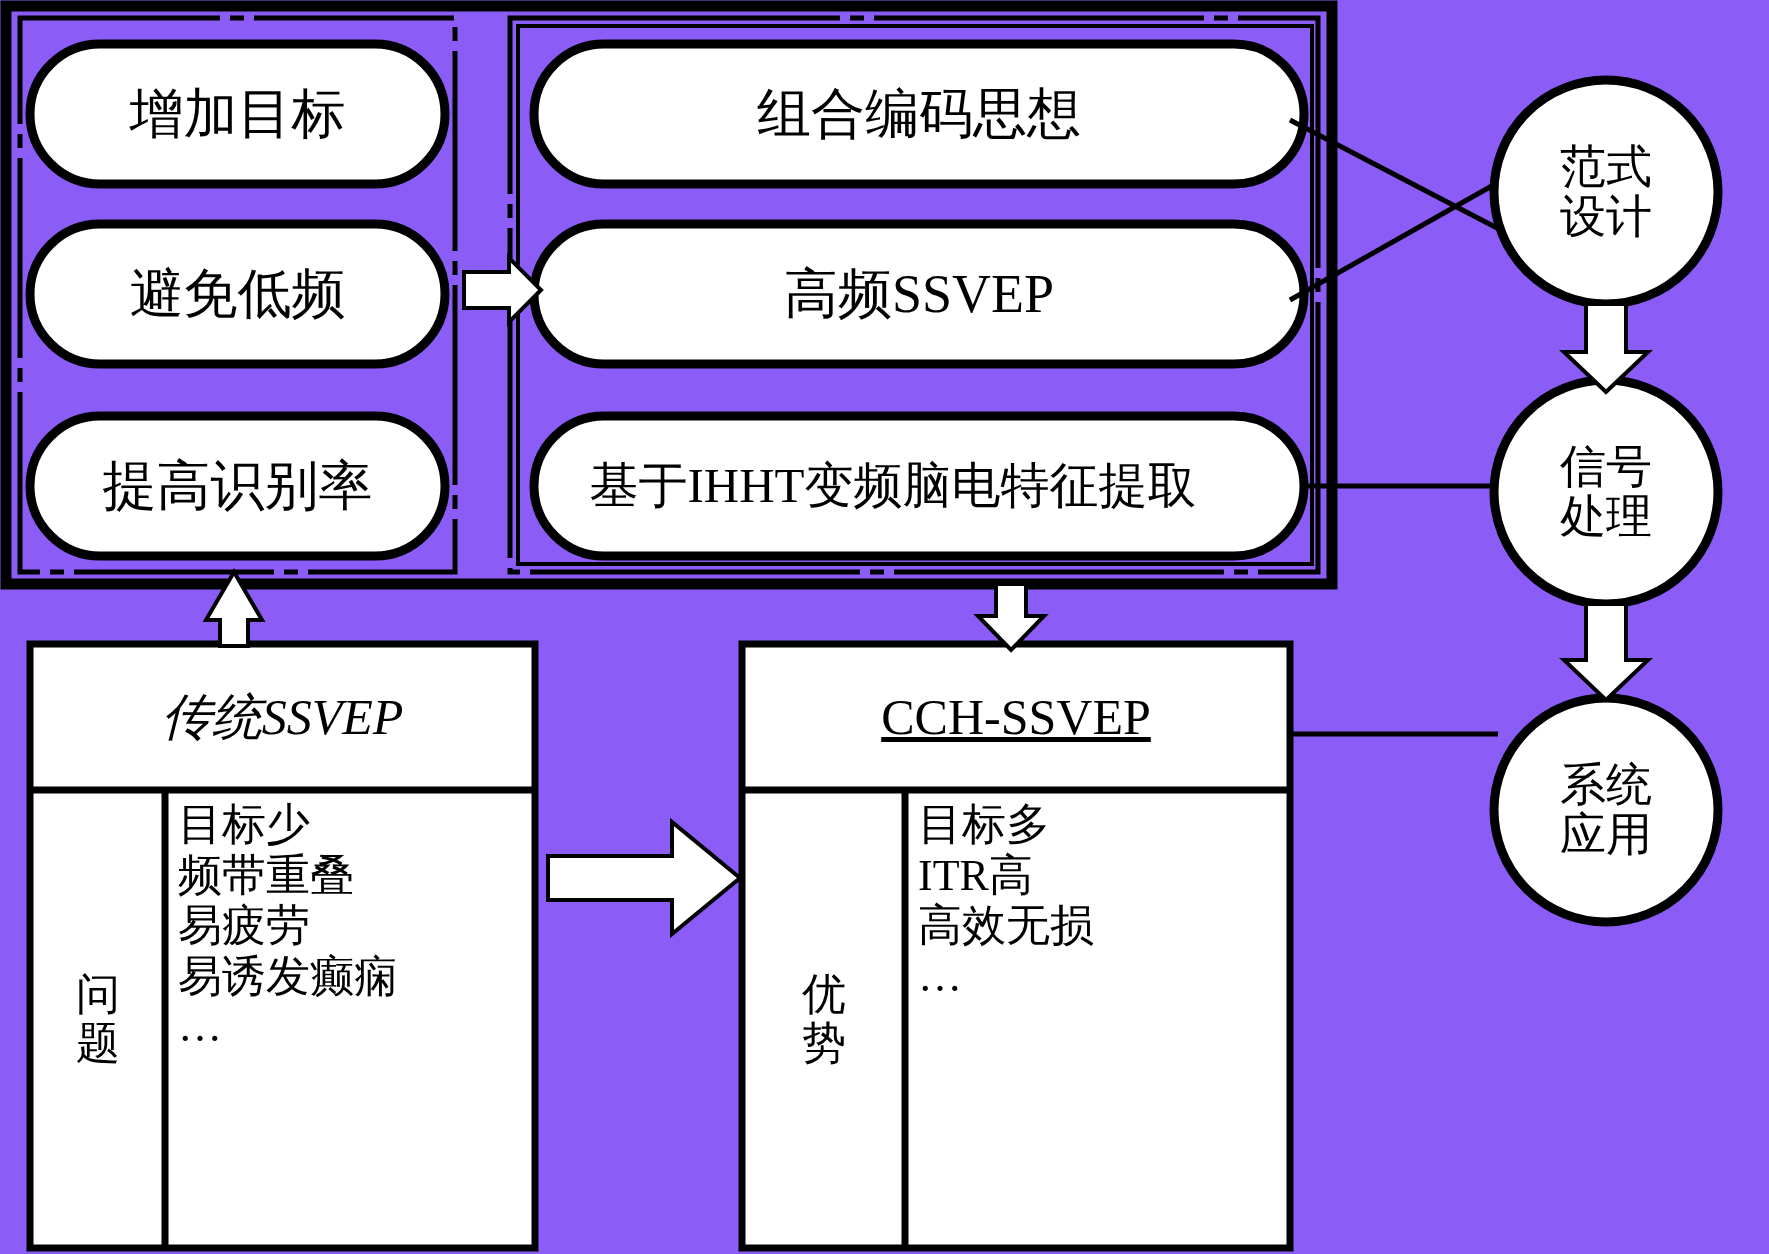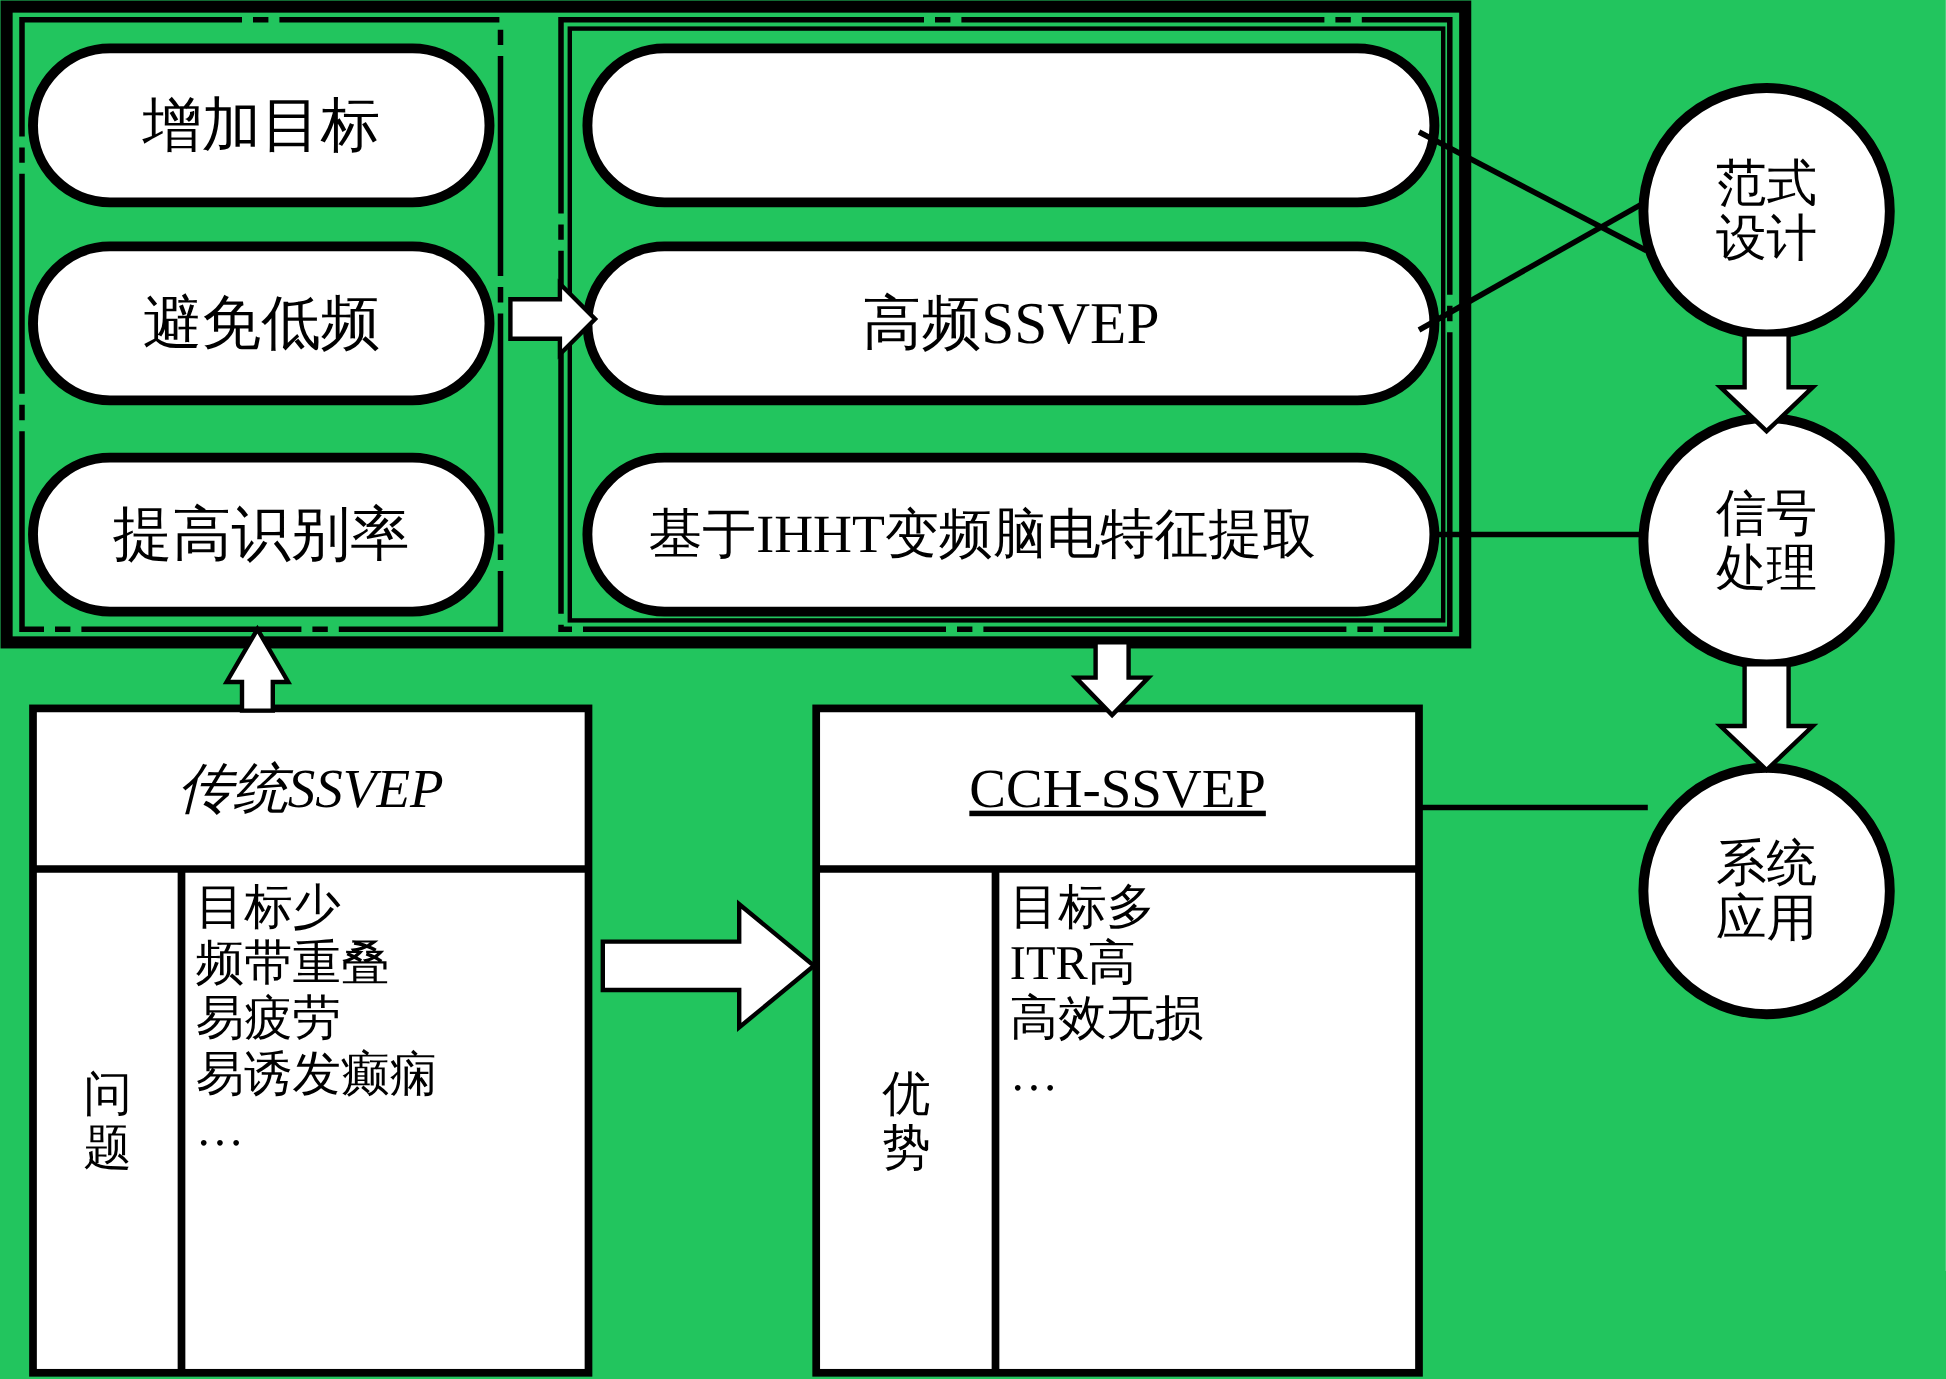--- a/index.html
+++ b/index.html
@@ -1,18 +1,18 @@
 <!DOCTYPE html>
 <html><head>
 <meta charset="utf-8">
 <title>CCH-SSVEP Research Framework Diagram</title>
 <style>
   html,body{margin:0;padding:0;background:#ffffff;}
   body{font-family:"Liberation Serif","DejaVu Serif",serif;}
-  #stage{position:relative;width:1769px;height:1254px;background:#22c55e;overflow:hidden;}
+  #stage{position:relative;width:1769px;height:1254px;background:#8b5cf6;overflow:hidden;}
   svg#canvas{position:absolute;left:0;top:0;width:1769px;height:1254px;}
 
   .txt{position:absolute;display:flex;align-items:center;justify-content:center;
        text-align:center;color:#000;line-height:1.05;white-space:pre;}
   .pill-label{font-size:54px;}
   .pill-label-sm{font-size:49px;}
   .circle-label{font-size:46px;line-height:1.08;flex-direction:column;}
   .tbl-title{font-size:50px;}
   .tbl-side{font-size:44px;line-height:1.12;flex-direction:column;}
   .tbl-list{font-size:44px;line-height:1.15;align-items:flex-start;justify-content:flex-start;text-align:right;}
@@ -69,20 +69,21 @@
     <polygon points="996,584 1026,584 1026,616 1044,616 1011,650 978,616 996,616" fill="#fff" stroke="#000" stroke-width="4"></polygon>
 
     <polygon points="548,856 672,856 672,822 740,878 672,934 672,900 548,900" fill="#fff" stroke="#000" stroke-width="4"></polygon>
 
   </svg>
 
   <div class="txt pill-label" style="left:30px;top:44px;width:415px;height:140px;">增加目标</div>
   <div class="txt pill-label" style="left:30px;top:224px;width:415px;height:140px;">避免低频</div>
   <div class="txt pill-label" style="left:30px;top:416px;width:415px;height:140px;">提高识别率</div>
 
+  <div class="txt pill-label" style="left:534px;top:44px;width:770px;height:140px;">组合编码思想</div>
   <div class="txt pill-label" style="left:534px;top:224px;width:770px;height:140px;">高频SSVEP</div>
   <div class="txt pill-label-sm" style="left:508px;top:416px;width:770px;height:140px;">基于IHHT变频脑电特征提取</div>
 
   <div class="txt circle-label" style="left:1494px;top:80px;width:224px;height:224px;">
     <span>范式</span>
     <span>设计</span>
   </div>
   <div class="txt circle-label" style="left:1494px;top:380px;width:224px;height:224px;">
     <span>信号</span>
     <span>处理</span>

